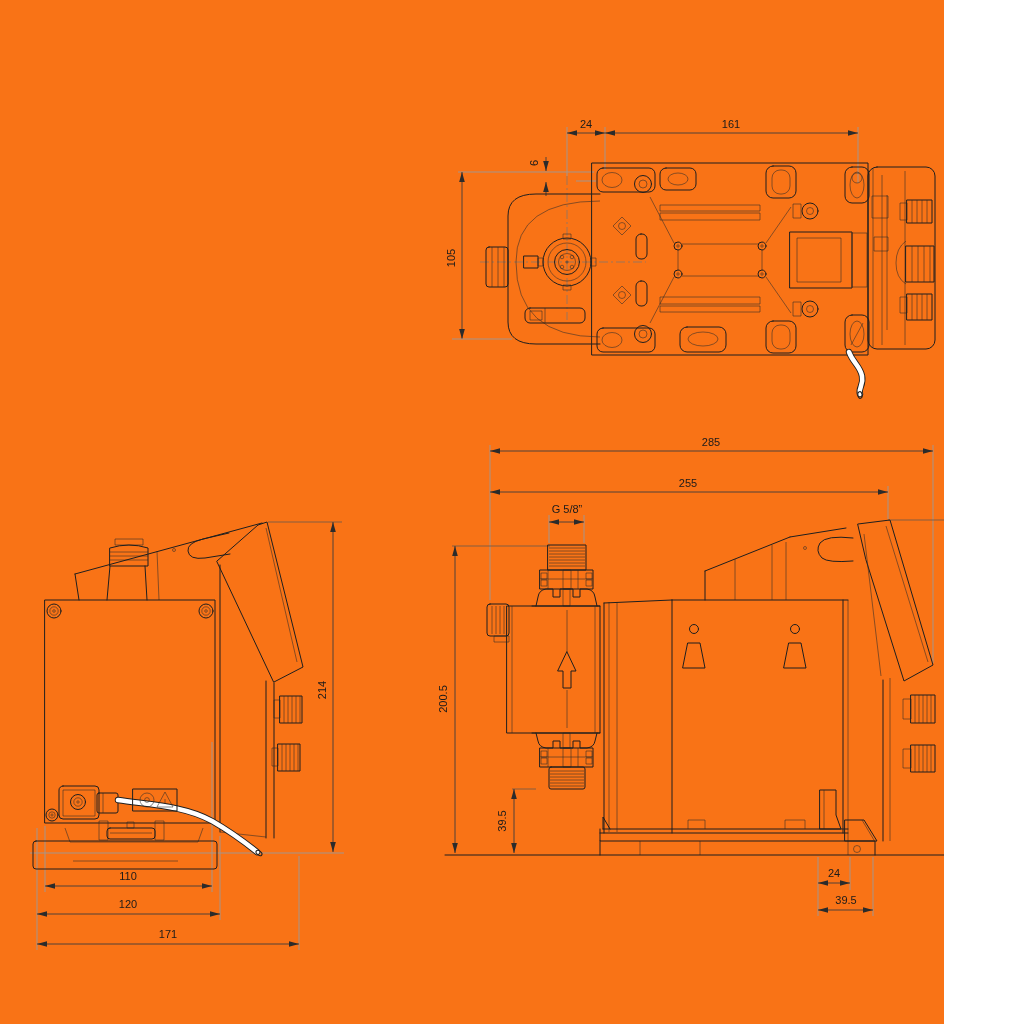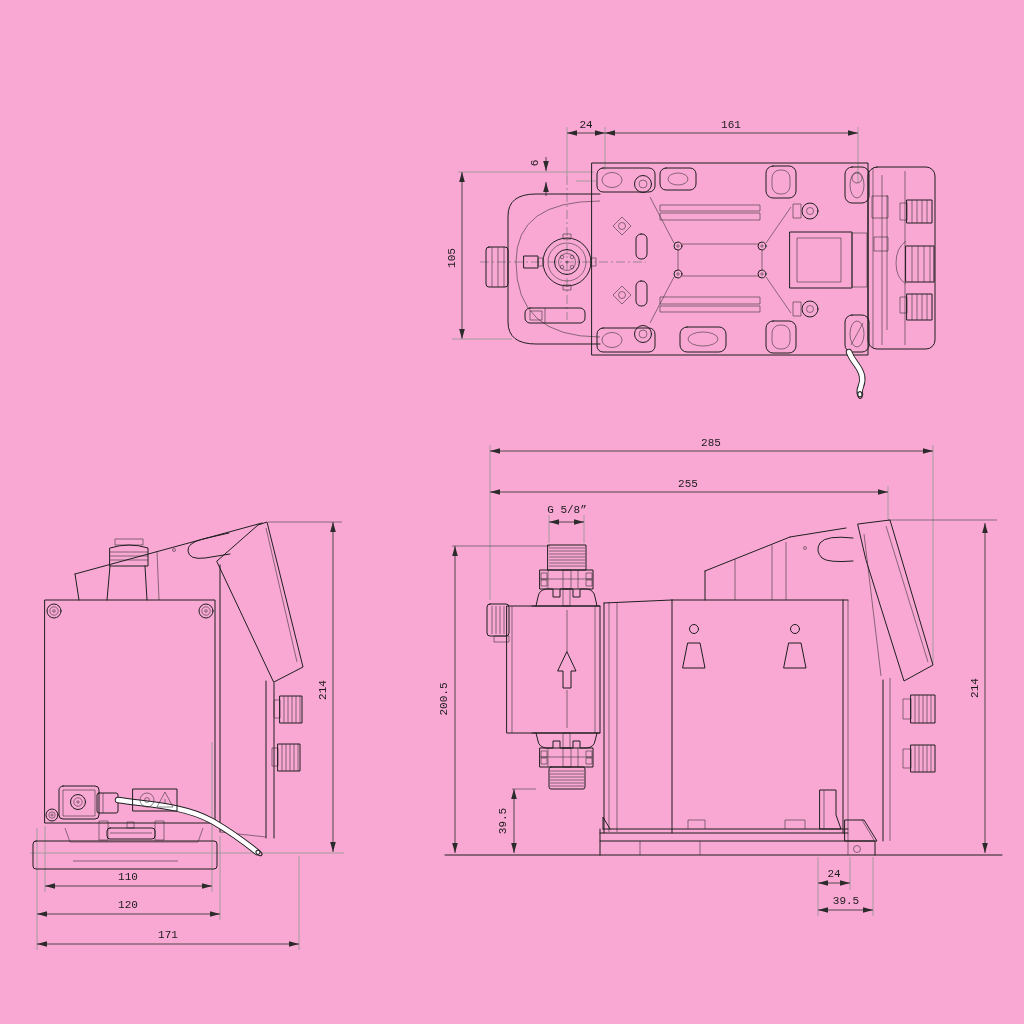--- a/index.html
+++ b/index.html
@@ -1,17 +1,17 @@
 <!DOCTYPE html>
 <html><head>
 <meta charset="utf-8">
 <style>
   html,body{margin:0;padding:0;background:#ffffff;}
-  #canvas{position:relative;width:1024px;height:1024px;background:#f9a8d4;overflow:hidden;
-          font-family:Liberation Mono, monospace;}
+  #canvas{position:relative;width:944px;height:1024px;background:#f97316;overflow:hidden;
+          font-family:Liberation Sans, sans-serif;}
   svg{display:block;}
   .part{fill:none;stroke:#1f1f1f;stroke-width:1;stroke-linejoin:round;stroke-linecap:round;}
   .thin{fill:none;stroke:#2a2a2a;stroke-width:.55;stroke-linejoin:round;}
   .dim{fill:none;stroke:#3d3d3d;stroke-width:.9;}
   .ref{fill:none;stroke:#555;stroke-width:.7;}
   .ext{fill:none;stroke:#9a9a9a;stroke-width:.9;}
   .cl{fill:none;stroke:#777;stroke-width:.7;stroke-dasharray:9 3 2 3;}
   .cable{fill:none;stroke:#1f1f1f;stroke-width:6.4;stroke-linecap:round;}
   .cablein{fill:none;stroke:#ffffff;stroke-width:4.6;stroke-linecap:round;}
   text{font-size:11px;fill:#1b1b1b;}

